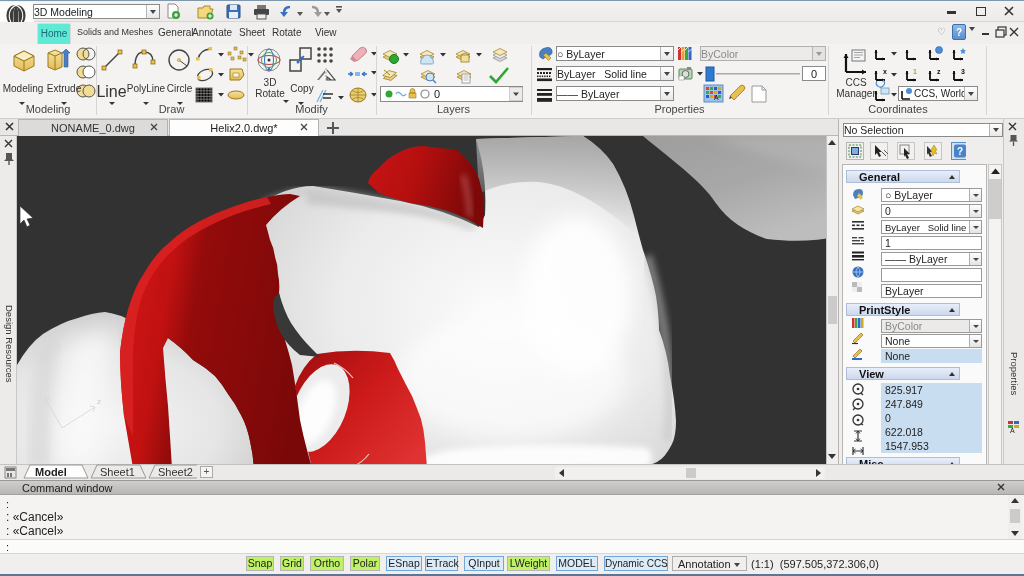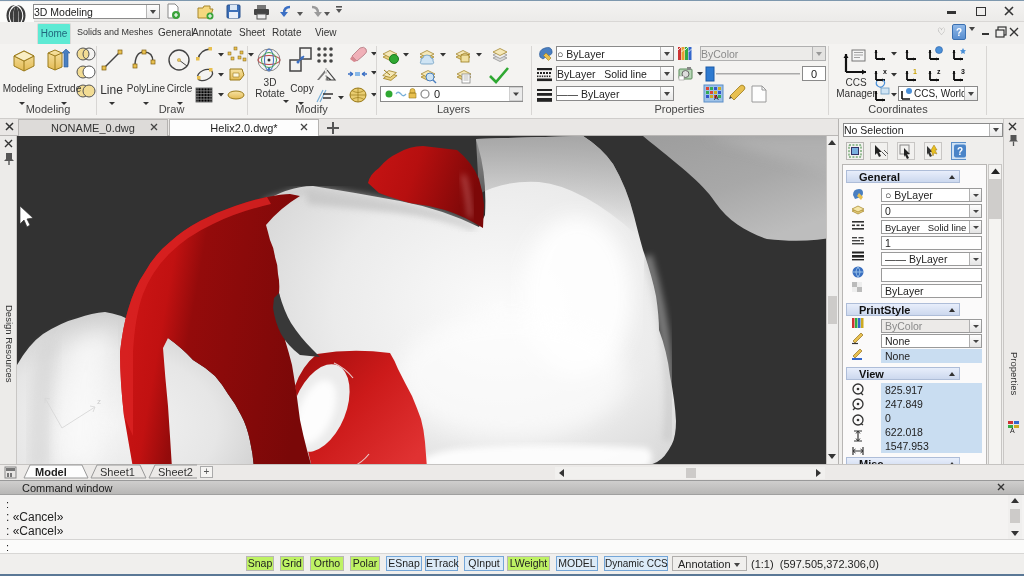--- a/index.html
+++ b/index.html
@@ -391,21 +391,21 @@
       <use href="#axicon"></use>
       <rect x="7" y="0" width="8" height="6" fill="#cfe4f4" stroke="#6a9ac0" stroke-width="0.8"></rect>
     </g>
 <path d="M891,49 l3,3.5 l3,-3.5 Z" fill="#333"></path>
 </svg>
 
 <div class="abs" style="left:0px;top:83px;width:46px;text-align:center;color:#333;font-size:10px;">Modeling</div>
 <div class="abs" style="left:19px;top:95px;"><span class="dd2"></span></div>
 <div class="abs" style="left:45px;top:83px;width:38px;text-align:center;color:#333;font-size:10px;">Extrude</div>
 <div class="abs" style="left:61px;top:95px;"><span class="dd2"></span></div>
-<div class="abs" style="left:95px;top:83px;width:33px;text-align:center;color:#333;font-size:12px;">Line</div>
+<div class="abs" style="left:95px;top:83px;width:33px;text-align:center;color:#333;font-size:16px;">Line</div>
 <div class="abs" style="left:109px;top:95px;"><span class="dd2"></span></div>
 <div class="abs" style="left:124px;top:83px;width:44px;text-align:center;color:#333;font-size:10px;">PolyLine</div>
 <div class="abs" style="left:143px;top:95px;"><span class="dd2"></span></div>
 <div class="abs" style="left:163px;top:83px;width:33px;text-align:center;color:#333;font-size:10px;">Circle</div>
 <div class="abs" style="left:177px;top:95px;"><span class="dd2"></span></div>
 <div class="abs" style="left:250px;top:77px;width:40px;text-align:center;color:#333;font-size:10px;">3D<br>Rotate</div>
 <div class="abs" style="left:283px;top:93px;"><span class="dd2"></span></div>
 <div class="abs" style="left:288px;top:83px;width:28px;text-align:center;color:#333;font-size:10px;">Copy</div>
 <div class="abs" style="left:298px;top:95px;"><span class="dd2"></span></div>
 <div class="abs" style="left:834px;top:77px;width:44px;text-align:center;color:#333;font-size:10px;">CCS<br>Manager</div>

